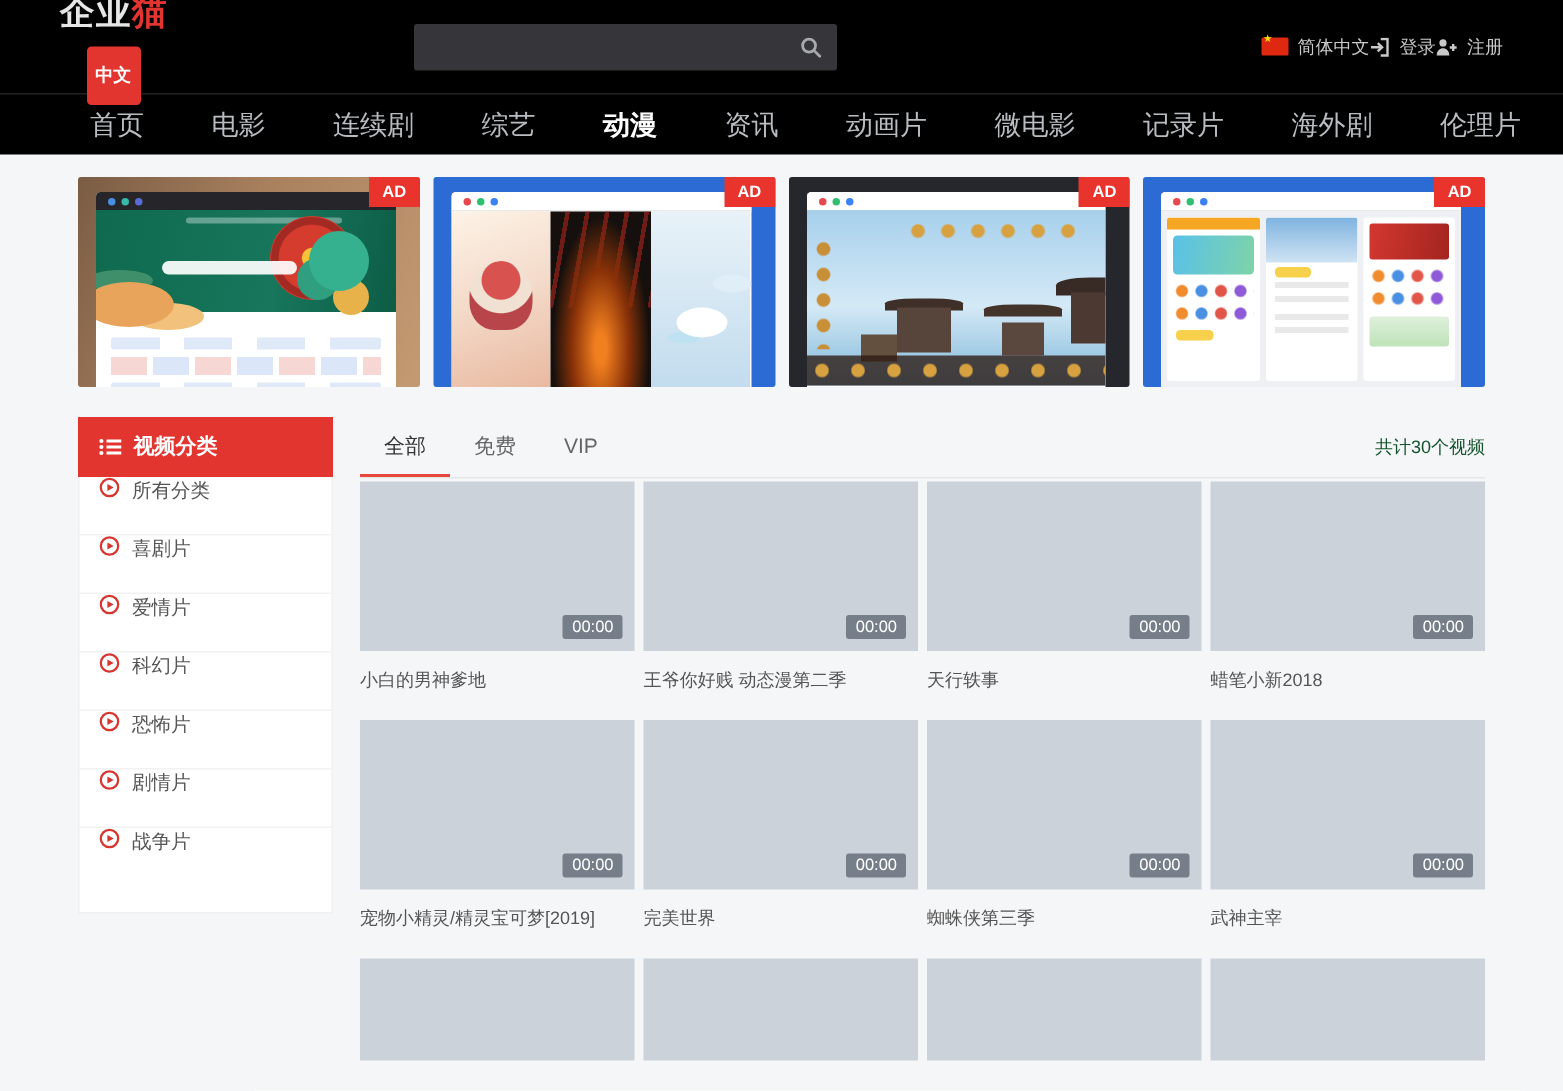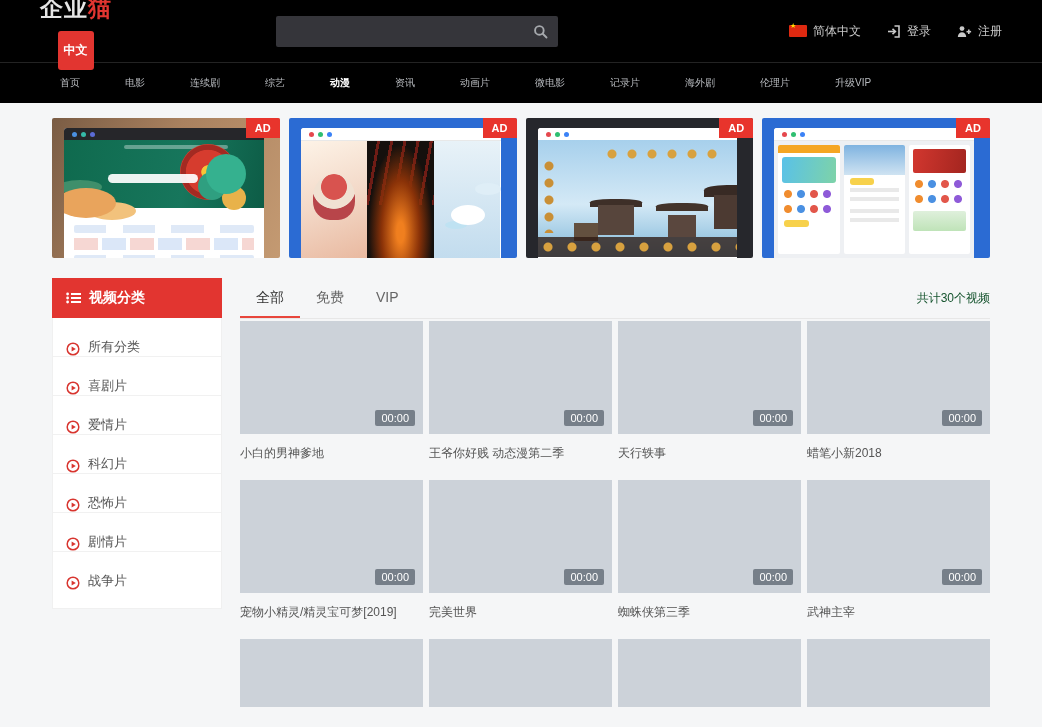--- a/index.html
+++ b/index.html
@@ -10,29 +10,29 @@
   .header{display:flex;align-items:center;height:62px;background:#000;padding:0 40px;box-sizing:border-box;}
   .logo{display:flex;align-items:center;gap:7px;cursor:pointer;flex-direction:column;}
   .logo .main{color:#e6e6e6;font-size:23px;font-weight:bold;letter-spacing:1px;}
   .logo .accent{color:#e23530;font-size:23px;font-weight:bold;}
   .logo .badge{background:#e23530;color:#fff;font-size:12px;font-weight:bold;padding:11px 6px;border-radius:3px;}
   .searchbox{position:relative;margin-left:165px;width:282px;height:31px;}
   .searchbox input{width:100%;height:100%;background:#35353a;border:none;border-radius:2px;
         box-sizing:border-box;padding:0 36px 0 10px;color:#ddd;font-size:13px;outline:none;}
   .search-btn{position:absolute;right:4px;top:3px;width:28px;height:25px;background:transparent;border:none;
         display:flex;align-items:center;justify-content:center;cursor:pointer;}
-  .actions{margin-left:auto;display:flex;align-items:flex-start;gap:26px;}
+  .actions{margin-left:auto;display:flex;align-items:flex-start;}
   .action{display:flex;align-items:center;gap:6px;color:#c9c9c9;font-size:12px;cursor:pointer;}
   .flag{position:relative;width:18px;height:12px;background:#de2910;border-radius:1px;display:inline-block;}
   .flag::after{content:"★";position:absolute;left:1px;top:-3px;font-size:7px;color:#ffde00;}
 
   
   .nav{display:flex;align-items:center;height:41px;background:#000;border-top:1px solid #232323;
        padding-left:60px;gap:45px;box-sizing:border-box;}
-  .nav-item{color:#b9bcc0;font-size:10px;cursor:pointer;white-space:nowrap;}
+  .nav-item{color:#b9bcc0;font-size:18px;cursor:pointer;white-space:nowrap;}
   .nav-item.active{color:#fff;font-weight:bold;}
 
   
   .banners{position:absolute;left:52px;top:118px;width:938px;height:140px;display:flex;gap:9px;}
   .banner{flex:1;position:relative;overflow:hidden;border-radius:2px;cursor:pointer;text-align:right;}
   .ad-badge{position:absolute;top:0;right:0;background:#e8342c;color:#fff;font-size:11px;font-weight:bold;
         padding:4px 9px;z-index:5;}
   .bwin{position:absolute;left:12px;right:16px;top:10px;bottom:0;background:#fff;border-radius:3px 3px 0 0;overflow:hidden;}
   .wtop{height:12px;display:flex;align-items:center;gap:4px;padding-left:8px;}
   .wtop i{width:5px;height:5px;border-radius:50%;display:block;}
@@ -105,21 +105,21 @@
         background-size:52px 15px;background-repeat:repeat;}
   .b4 .chip-y{height:7px;margin:3px 6px;border-radius:3px;background:#f7d14b;width:40%;}
   .b4 .lines{height:18px;margin:3px 6px;
         background:repeating-linear-gradient(#e9e9e9 0 4px,#fff 4px 9px);}
 
   
   .sidebar{position:absolute;left:52px;top:278px;width:170px;}
   .side-head{display:flex;align-items:center;gap:8px;height:40px;background:#e23530;color:#fff;
         font-size:14px;font-weight:bold;padding-left:14px;cursor:pointer;}
   .side-list{background:#fff;border:1px solid #f0f0f0;border-top:none;padding-bottom:18px;}
-  .side-item{display:flex;align-items:flex-end;gap:8px;height:38px;padding-left:13px;
+  .side-item{display:flex;align-items:flex-start;gap:8px;height:38px;padding-left:13px;
         border-bottom:1px solid #f1f1f1;font-size:13px;color:#555;cursor:pointer;}
 
   
   .content{position:absolute;left:240px;top:278px;width:750px;}
   .tabbar{display:flex;align-items:center;height:40px;border-bottom:1px solid #e7e7e7;}
   .tab{font-size:14px;color:#666;padding:0 16px;line-height:38px;height:40px;box-sizing:border-box;cursor:pointer;}
   .tab.active{color:#333;border-bottom:2px solid #e8463c;}
   .total{margin-left:auto;font-size:12px;color:#14532d;}
   .grid{display:flex;flex-wrap:wrap;margin-top:2px;}
   .card{width:183px;margin-right:6px;margin-bottom:18px;cursor:pointer;}

